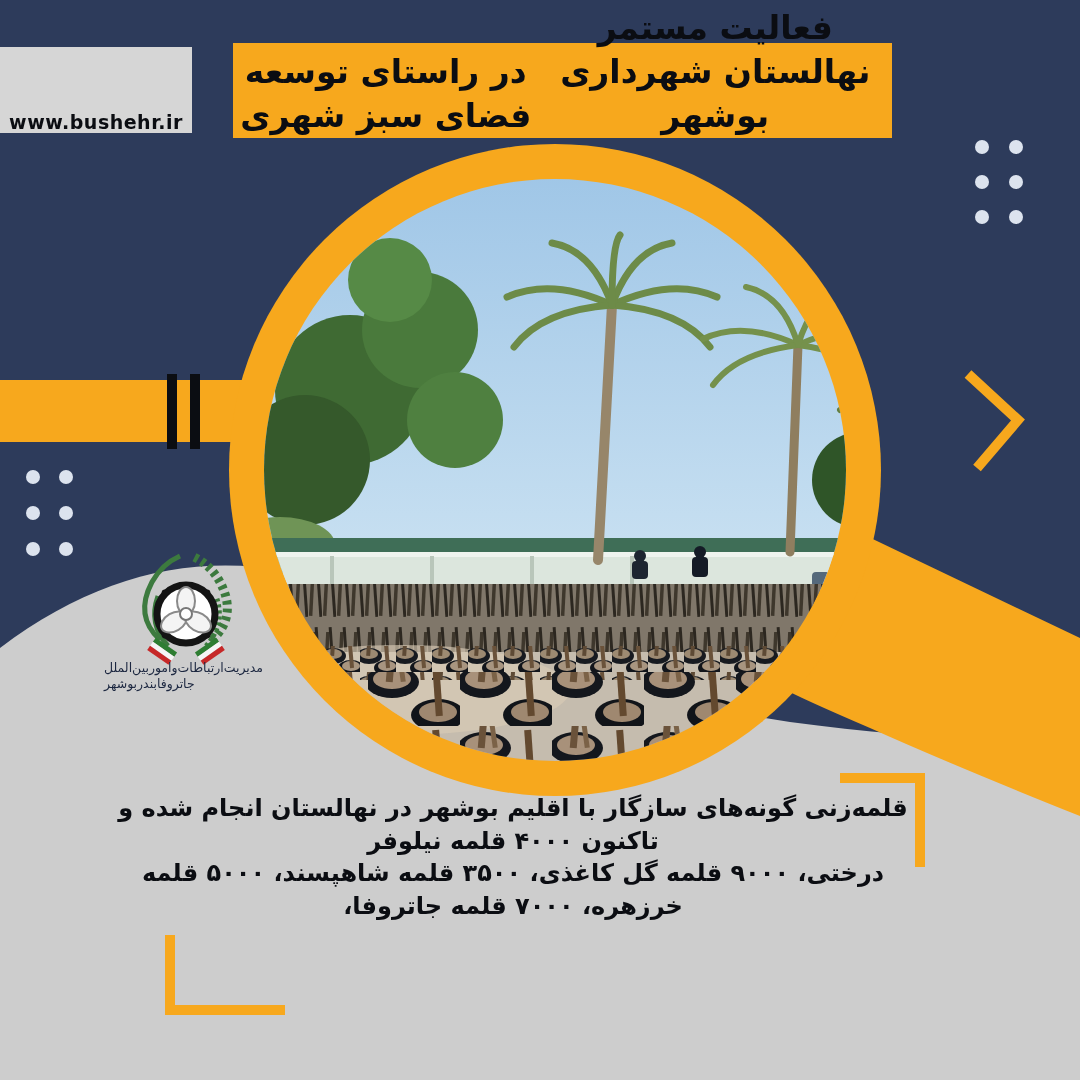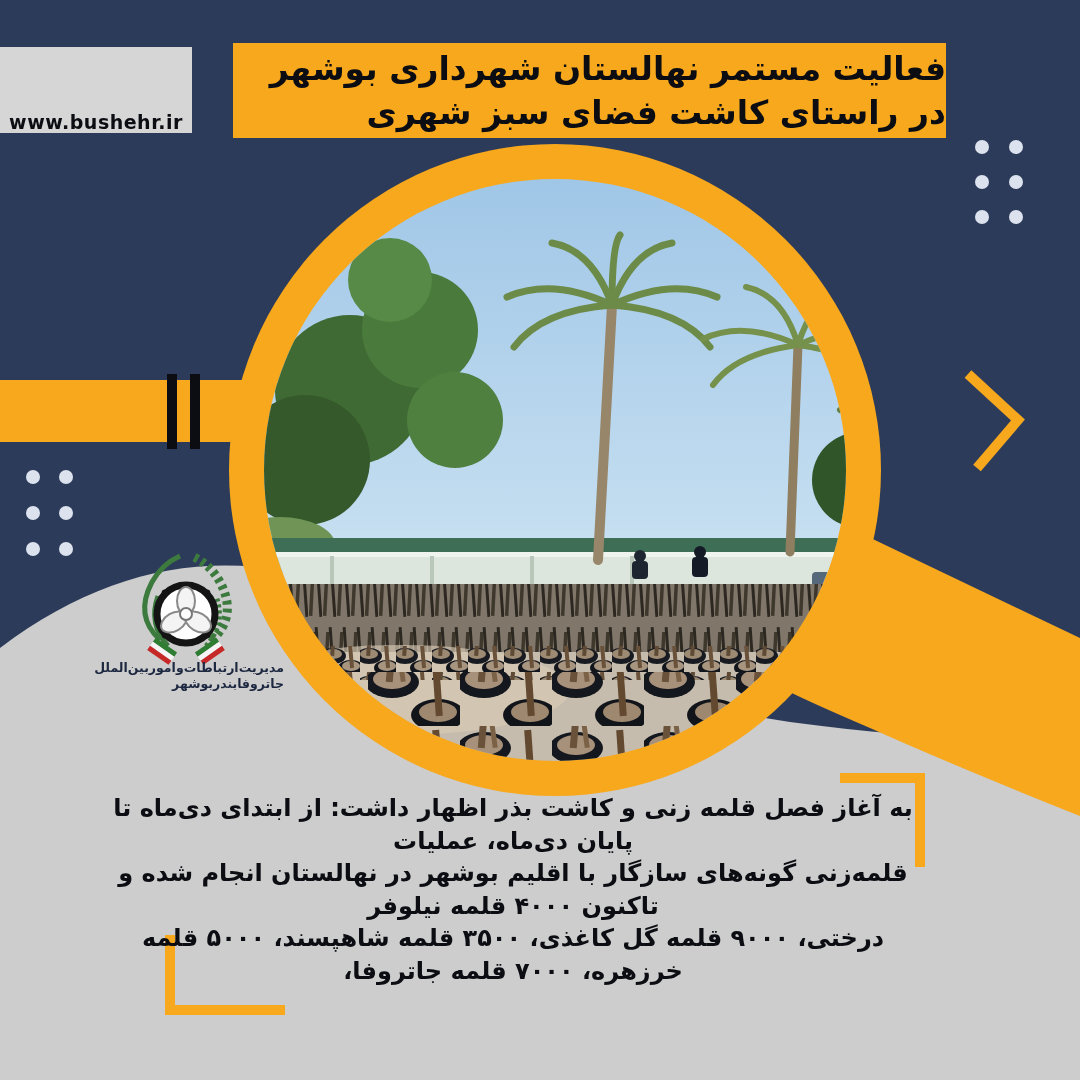--- a/index.html
+++ b/index.html
@@ -15,34 +15,34 @@
   #bg{position:absolute;inset:0;}
   .f-orange{fill:var(--orange);} .f-gray{fill:var(--gray);} .f-dot{fill:var(--dot);} .f-bar{fill:var(--bar);}
   .s-orange{stroke:var(--orange);}
 
   .url-box{
     position:absolute; left:0; top:47px; width:192px; height:86px;
     background:var(--graybox); display:flex; align-items:flex-end; justify-content:center;
     color:var(--ink); font-weight:bold; font-size:19px; letter-spacing:.5px; direction:ltr;
   }
   .headline-box{
-    position:absolute; left:233px; top:43px; width:713px; height:95px;
+    position:absolute; left:233px; top:43px; width:659px; height:95px;
     background:var(--orange); color:var(--ink); font-weight:bold;
-    display:flex; flex-direction:column; align-items:flex-start; justify-content:center;
+    display:flex; flex-direction:row; align-items:flex-end; justify-content:center;
     font-size:33px; line-height:44px; text-align:center; direction:rtl;
   }
   .article{
     position:absolute; left:88px; top:792px; width:850px;
     color:var(--ink); font-weight:bold; font-size:24px; line-height:32.5px;
     text-align:center; direction:rtl;
   }
   .logo-caption{
     position:absolute; left:104px; top:660px; width:180px;
-    color:#1C2740; font-weight:bold; font-size:12.5px; line-height:16px;
-    text-align:right; direction:rtl;
+    color:#1C2740; font-weight:normal; font-size:12.5px; line-height:16px;
+    text-align:left; direction:rtl;
   }
 </style>
 </head>
 <body>
 
 <div id="canvas">
 
   <svg id="bg" width="1080" height="1080" viewBox="0 0 1080 1080">
     <defs>
       <clipPath id="photoClip">
@@ -222,28 +222,27 @@
       </g>
     </g>
   </svg>
 
   <div class="url-box">
     <span>www.bushehr.ir</span>
   </div>
 
   <div class="headline-box">
     <div>فعالیت مستمر نهالستان شهرداری بوشهر</div>
-    <div>در راستای کاشت فضای سبز شهری</div>
+    <div>در راستای توسعه فضای سبز شهری</div>
   </div>
 
   <div class="logo-caption">
     <div>مدیریت‌ارتباطات‌واموربین‌الملل</div>
     <div>جاتروفا‌بندربوشهر</div>
   </div>
 
   <div class="article">
-    <div>به آغاز فصل قلمه زنی و کاشت بذر اظهار داشت: از ابتدای دی‌ماه تا پایان دی‌ماه، عملیات</div>
     <div>قلمه‌زنی گونه‌های سازگار با اقلیم بوشهر در نهالستان انجام شده و تاکنون ۴۰۰۰ قلمه نیلوفر</div>
     <div>درختی، ۹۰۰۰ قلمه گل کاغذی، ۳۵۰۰ قلمه شاهپسند، ۵۰۰۰ قلمه خرزهره، ۷۰۰۰ قلمه جاتروفا،</div>
 
   </div>
 
 </div>
 
 </body></html>

